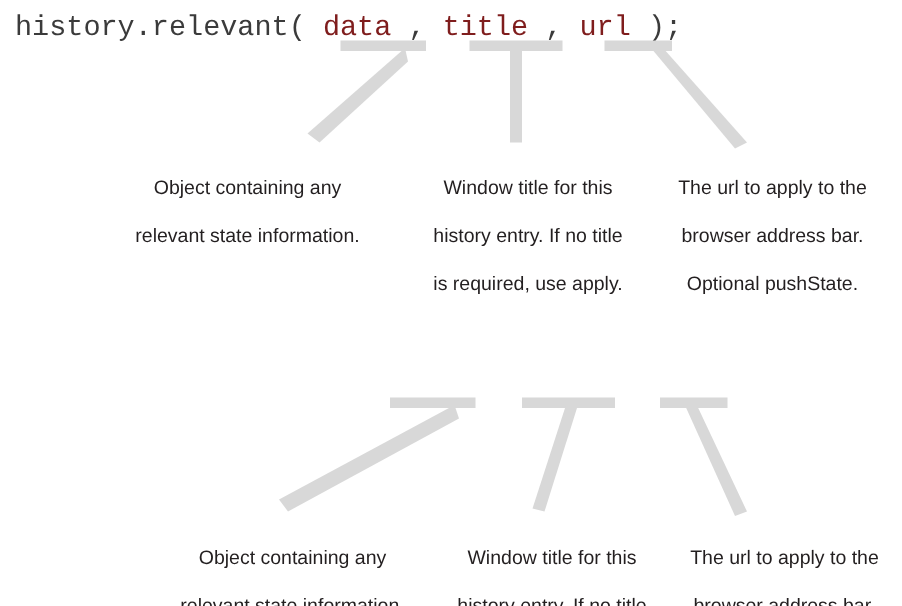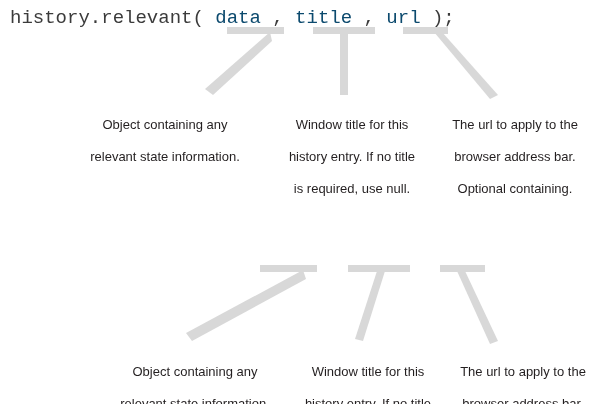--- a/index.html
+++ b/index.html
@@ -32,21 +32,21 @@
     left: 10px;
     top: 6px;
     font-family: "Liberation Mono", "DejaVu Sans Mono", monospace;
     font-size: 19px;
     line-height: 24px;
     color: #3b3b3b;
     white-space: pre;
     letter-spacing: 0px;
   }
   .code-line .arg {
-    color: #0c4a6e;
+    color: #7f1d1d;
   }
 
   
   .connectors {
     position: absolute;
     left: 0;
     top: 0;
     width: 601px;
     pointer-events: none;
   }
@@ -88,27 +88,27 @@
   </svg>
 
   <div class="note" id="note-push-data" style="left:62px; top:101px; width:206px;">
     <div>Object containing any</div>
     <div>relevant state information.</div>
   </div>
 
   <div class="note" id="note-push-title" style="left:276px; top:101px; width:152px;">
     <div>Window title for this</div>
     <div>history entry. If no title</div>
-    <div>is required, use null.</div>
+    <div>is required, use apply.</div>
   </div>
 
   <div class="note" id="note-push-url" style="left:440px; top:101px; width:150px;">
     <div>The url to apply to the</div>
     <div>browser address bar.</div>
-    <div>Optional containing.</div>
+    <div>Optional pushState.</div>
   </div>
 </div>
 
 <div class="diagram-block" id="block-replace">
 
 
   <svg class="connectors" height="166" width="601">
 
     <g>
       <rect x="260" y="27" width="57" height="7" fill="#d8d8d8"></rect>

